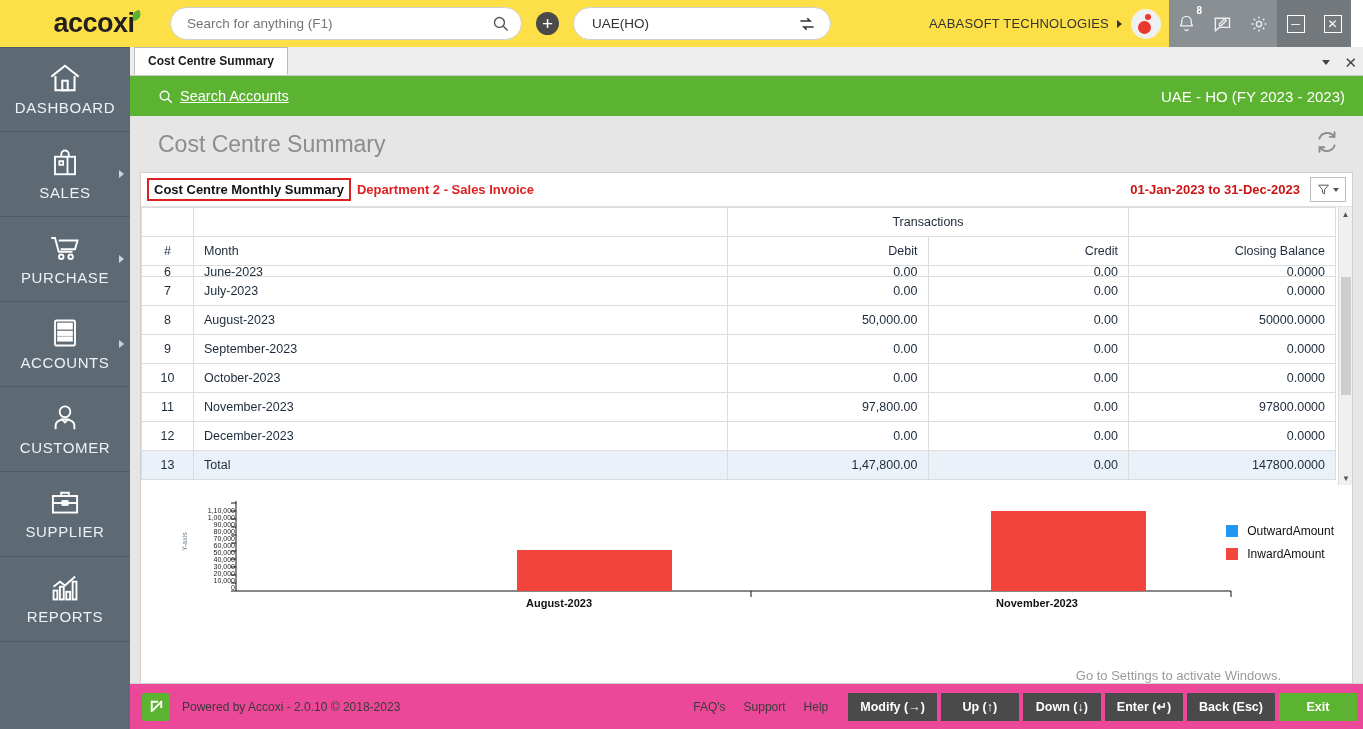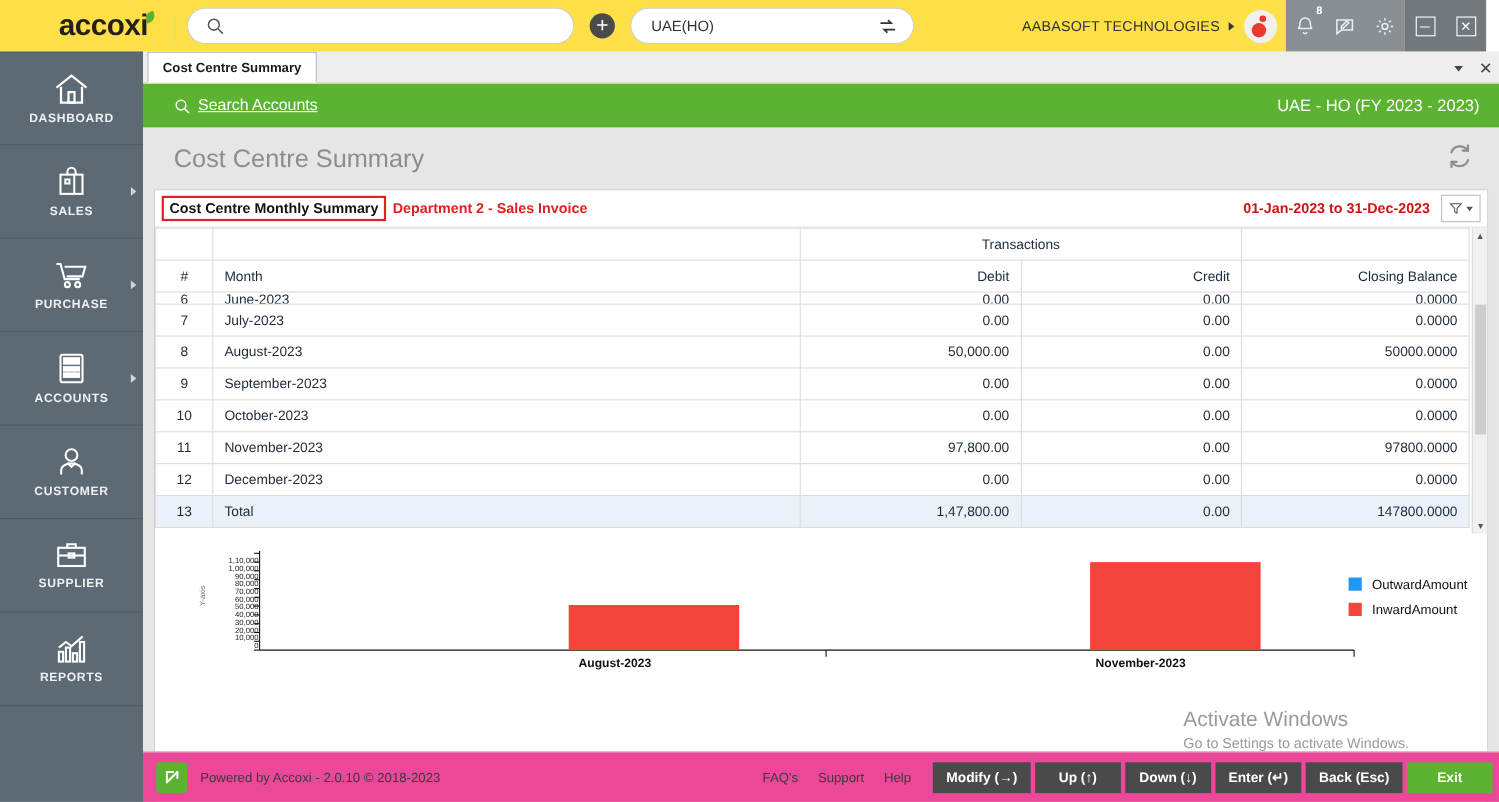--- a/index.html
+++ b/index.html
@@ -97,21 +97,21 @@
     position: absolute; top: 47px; left: 0; width: 130px; height: 682px;
     background: #5d6a74;
   }
   .nav-item {
     height: 85px; border-bottom: 1px solid #4f5b64; display: flex;
     flex-direction: column; align-items: center; justify-content: center;
     color: #fff; cursor: pointer; position: relative;
   }
   .nav-item:first-child { border-top: 1px solid #4f5b64; }
   .nav-label {
-    font-size: 11px; letter-spacing: .6px; margin-top: 6px; color: #eef1f3; font-weight: bold;
+    font-size: 15px; letter-spacing: .6px; margin-top: 6px; color: #eef1f3;
   }
   .nav-arrow {
     position: absolute; right: 6px; top: 50%; transform: translateY(-50%);
     width: 0; height: 0; border-left: 5px solid #cfd6db;
     border-top: 4px solid transparent; border-bottom: 4px solid transparent;
   }
 
   
   .main {
     position: absolute; top: 47px; left: 130px; width: 1233px; height: 682px;
@@ -262,20 +262,21 @@
 <body>
 
 <div class="topbar">
   <div class="logo">
     <span>accoxi</span>
     <span class="dot-leaf"></span>
   </div>
   <div class="topbar-sep"></div>
 
   <div class="searchbox">
+    <input type="text" placeholder="Search for anything (F1)" style="">
     <svg class="icon-svg" width="17" height="17" viewBox="0 0 24 24" fill="none" stroke="#555" stroke-width="2">
       <circle cx="10.5" cy="10.5" r="7"></circle>
         <line x1="16" y1="16" x2="22" y2="22"></line>
     </svg>
   </div>
 
   <div class="plusbtn">
     <span>+</span>
   </div>
 
@@ -587,21 +588,20 @@
         </div>
         <div>
           <span class="lgsw" style="background:#f4453c"></span>
           <span>InwardAmount</span>
         </div>
       </div>
     </div>
   </div>
 
   <div class="watermark">
-    <div class="wm1">Activate Windows</div>
     <div class="wm2">Go to Settings to activate Windows.</div>
   </div>
 
   <div class="footer">
     <div class="flogo">
       <svg width="19" height="19" viewBox="0 0 24 24" fill="none" stroke="#fff" stroke-width="2.4" stroke-linecap="round">
         <path d="M6 18V6h7"></path>
           <path d="M7.5 16.5L18 6"></path>
           <path d="M18 6v7"></path>
       </svg>

